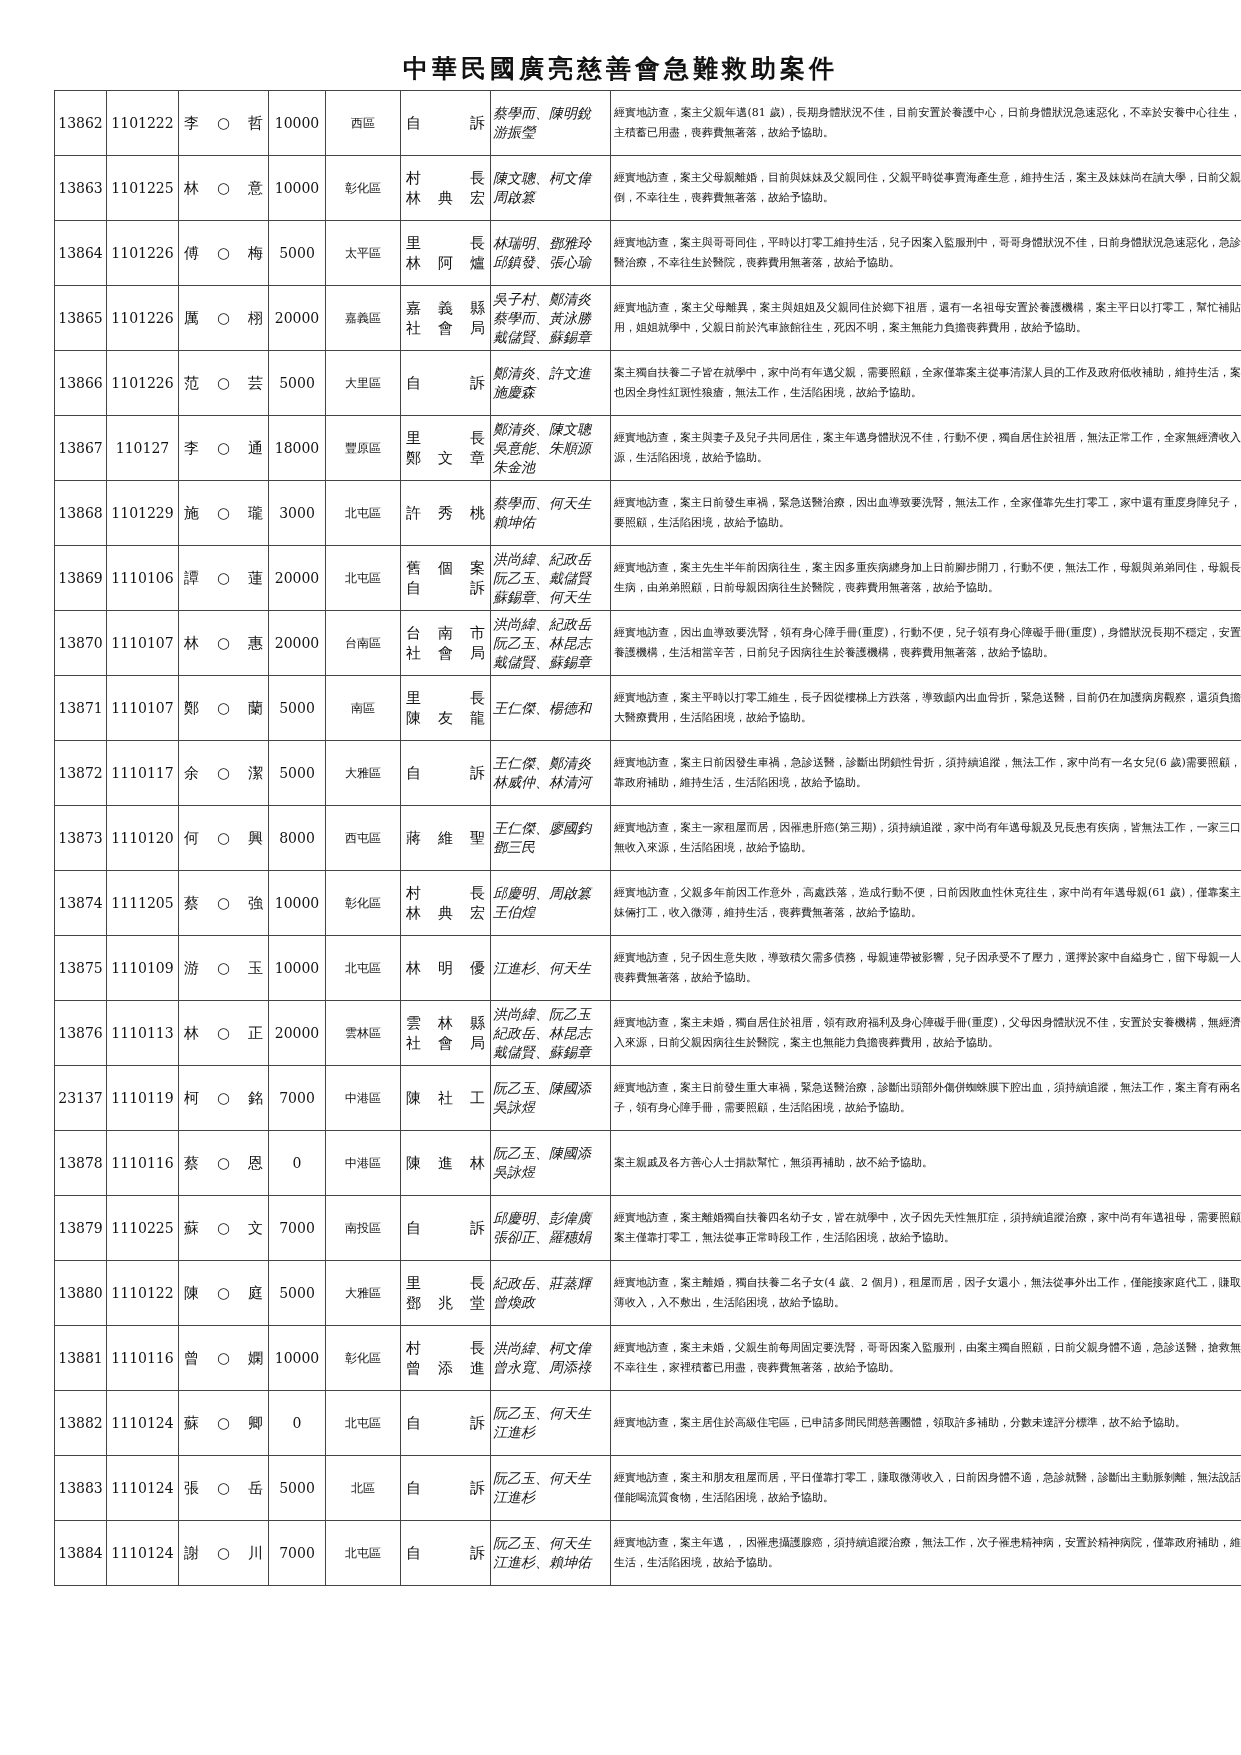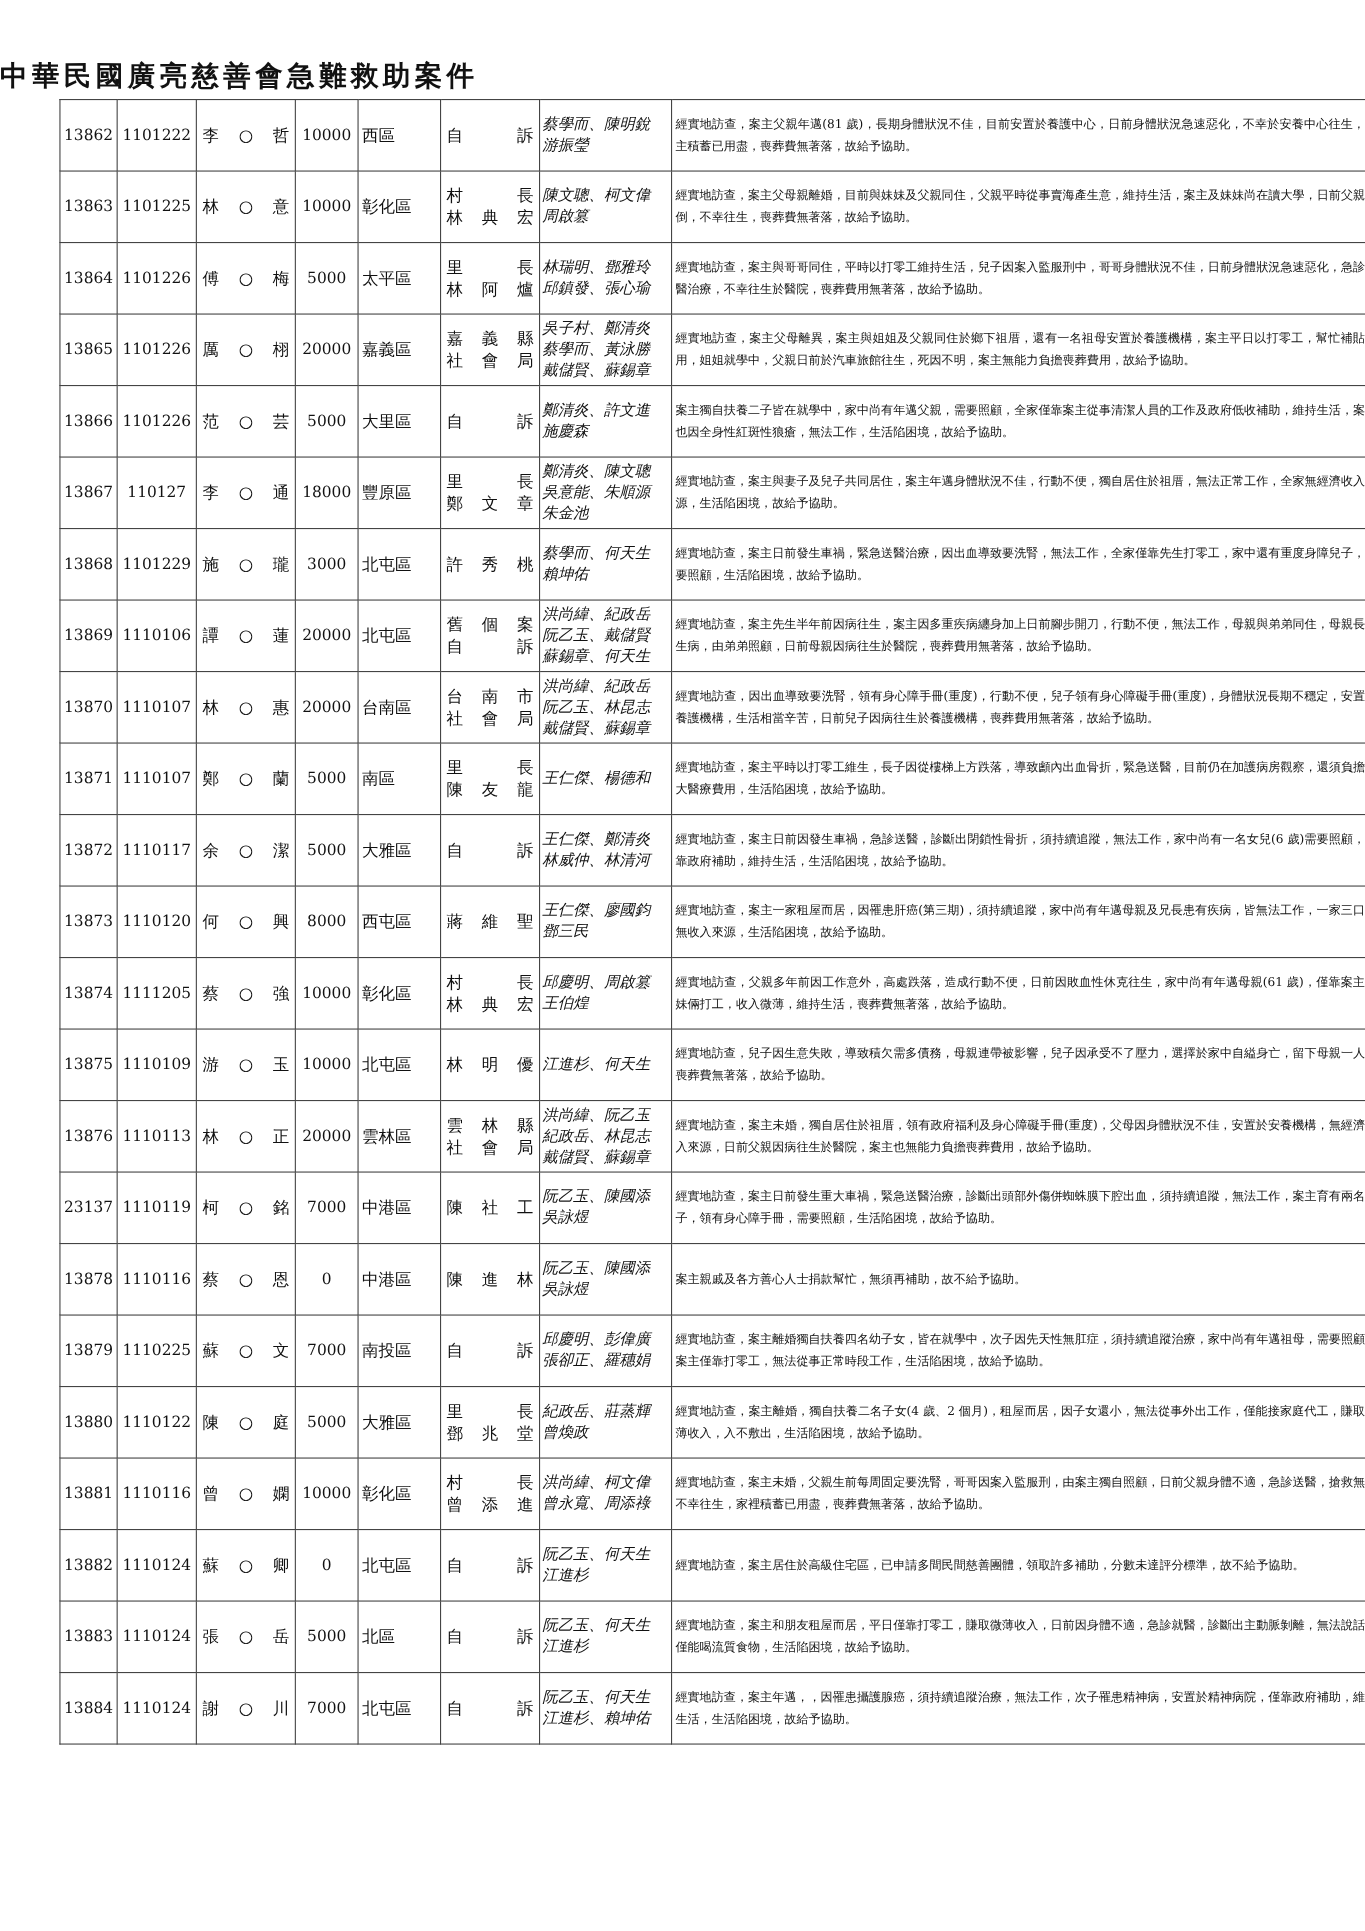--- a/index.html
+++ b/index.html
@@ -1,21 +1,21 @@
 <!DOCTYPE html>
 <html><head>
 <meta charset="utf-8">
 <style>
   html, body { margin: 0; padding: 0; background: #ffffff; }
   body { width: 1241px; height: 1755px; position: relative; font-family: "DejaVu Serif", "Liberation Serif", serif; color: #111; }
-  .title { position: absolute; top: 52px; left: 0; width: 1241px; font-family: "DejaVu Sans", "Liberation Sans", sans-serif; font-size: 25px; font-weight: bold; letter-spacing: 4px; }
+  .title { position: absolute; top: 52px; left: 0; width: 1241px; text-align: center; font-family: "DejaVu Sans", "Liberation Sans", sans-serif; font-size: 25px; font-weight: bold; letter-spacing: 4px; }
   table { position: absolute; top: 90px; left: 54px; width: 1202px; border-collapse: collapse; table-layout: fixed; }
   td { border: 1.5px solid #444; font-size: 14.5px; line-height: 20px; vertical-align: middle; padding: 0 3px; height: 64px; overflow: hidden; }
   td.c-no, td.c-date, td.c-amt { text-align: center; font-size: 14px; }
-  td.c-area { font-size: 15px; }
+  td.c-area { text-align: center; font-size: 12px; }
   td.c-name { font-size: 15px; }
   .name { display: flex; justify-content: space-between; padding: 0 2px; }
   td.c-ref { font-size: 15px; }
   .ref-line { display: flex; justify-content: space-between; padding: 0 2px; }
   td.c-vol { font-size: 14px; line-height: 19px; padding: 0 2px; font-style: italic; }
   td.c-desc { font-size: 11px; line-height: 20px; text-align: justify; padding: 0 3px; }
 </style>
 </head>
 <body>
 

